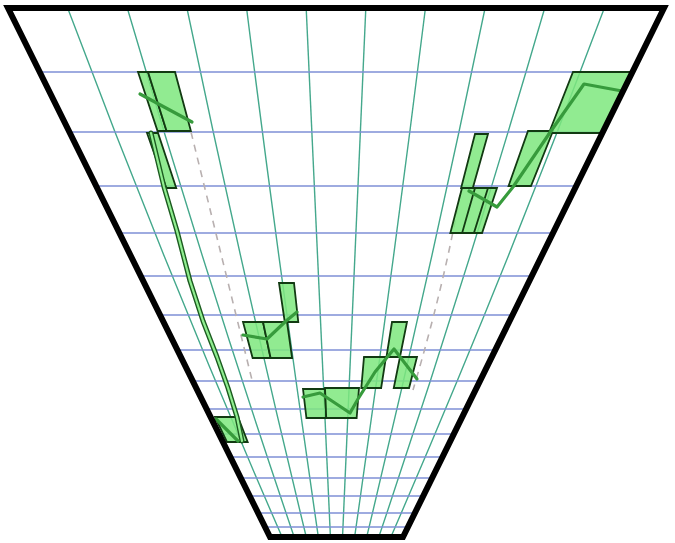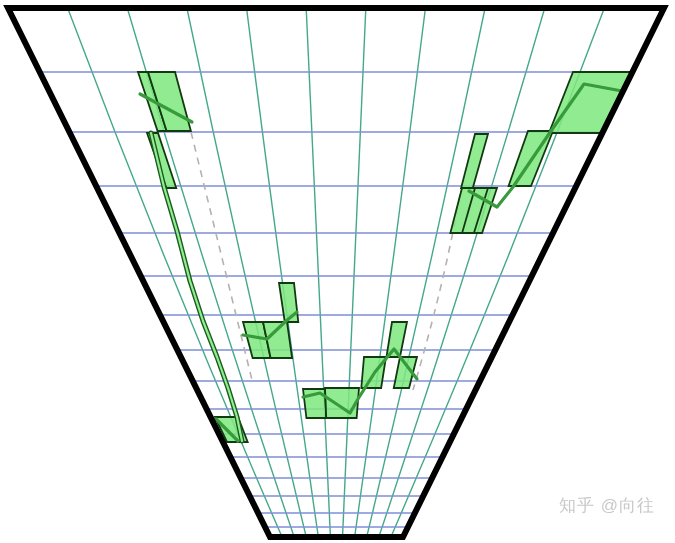--- a/index.html
+++ b/index.html
@@ -67,14 +67,13 @@
         <polyline points="151,133 164,187 177,231 190,281 203,321 217,357 228,388 237,417 242,441" fill="none" stroke="#1c5c20" stroke-width="5" stroke-linejoin="round" stroke-linecap="round"></polyline>
         <polyline points="151,133 164,187 177,231 190,281 203,321 217,357 228,388 237,417 242,441" fill="none" stroke="#90ee90" stroke-width="2.2" stroke-linejoin="round" stroke-linecap="round"></polyline>
         <polyline points="140,94 192,122" fill="none" stroke="#379b3c" stroke-width="3.2" stroke-linejoin="round" stroke-linecap="round"></polyline>
         <polyline points="216,419 238,441" fill="none" stroke="#379b3c" stroke-width="3.2" stroke-linejoin="round" stroke-linecap="round"></polyline>
         <polyline points="243,335 267,339 286,321 297,312" fill="none" stroke="#379b3c" stroke-width="3.2" stroke-linejoin="round" stroke-linecap="round"></polyline>
         <polyline points="303,397 320,393 350,413 358,399 375,372 394,349 417,379" fill="none" stroke="#379b3c" stroke-width="3.2" stroke-linejoin="round" stroke-linecap="round"></polyline>
         <polyline points="469,191 497,207 513,187 551,131 584,84 622,91 634,95" fill="none" stroke="#379b3c" stroke-width="3.2" stroke-linejoin="round" stroke-linecap="round"></polyline>
       </g>
       <polygon points="8,8 664,8 403,537 270,537" fill="none" stroke="#000000" stroke-width="6" stroke-linejoin="miter"></polygon>
     </svg>
-  <span class="watermark">知乎 @向往</span>
 </div>
 
 </body></html>

